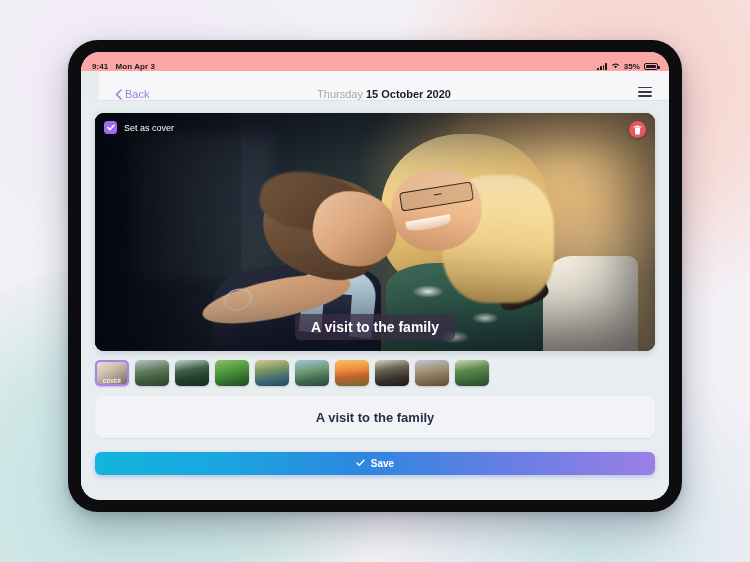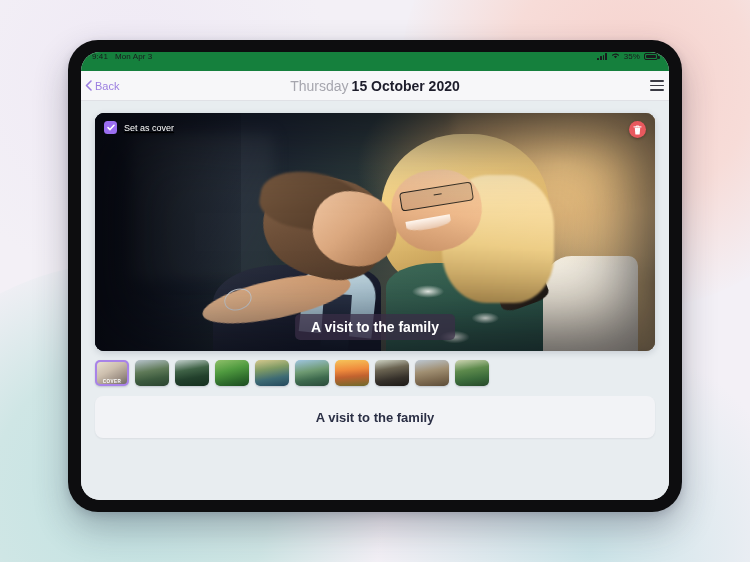--- a/index.html
+++ b/index.html
@@ -40,48 +40,48 @@
     box-shadow: 0 16px 34px rgba(40,40,60,0.30), 0 3px 9px rgba(40,40,60,0.16);
   }
   #screen {
     width:100%; height:100%; border-radius:19px; overflow:hidden;
     background:#e7ecef; display:flex; flex-direction:column;
     position:relative;
   }
 
   
   #statusbar {
-    height:19px; background:#15803d; flex:0 0 auto;
-    display:flex; align-items:flex-start; justify-content:space-between;
-    padding:0 11px; font-size:8px; color:#19191d; font-weight:normal;
+    height:19px; background:#fca5a5; flex:0 0 auto;
+    display:flex; align-items:flex-end; justify-content:space-between;
+    padding:0 11px; font-size:8px; color:#19191d; font-weight:bold;
     letter-spacing:.1px;
   }
   .sb-left { display:flex; gap:7px; align-items:center; }
   .sb-right { display:flex; gap:4px; align-items:center; }
   .bars { display:flex; align-items:flex-end; gap:1px; height:7px; }
   .bars i { width:1.6px; background:#19191d; display:block; border-radius:.5px; }
   .bars i:nth-child(1){height:2.5px} .bars i:nth-child(2){height:4px}
   .bars i:nth-child(3){height:5.5px} .bars i:nth-child(4){height:7px}
   .batt { width:14px; height:7px; border:1px solid #19191d; border-radius:2px;
           position:relative; padding:1px; }
   .batt::after { content:""; position:absolute; right:-2.6px; top:2px;
                  width:1.6px; height:3px; background:#19191d; border-radius:0 1px 1px 0; }
   .batt span { display:block; height:100%; background:#19191d; border-radius:1px; }
 
   
   #navbar {
     height:30px; background:#f7f7f9; flex:0 0 auto;
-    display:flex; align-items:center; padding:0 4px;
-    border-bottom:1px solid #e0e1e6; position:relative;
+    display:flex; align-items:flex-end; padding:0 16px;
+    border-bottom:1px solid #e0e1e6; position:relative;margin-left:18px;
   }
   #back-btn { display:flex; align-items:center; gap:3px; color:#9b7ee0;
               font-size:11px; cursor:pointer; z-index:2; }
   #back-btn svg { display:block; }
   #nav-title { position:absolute; left:0; right:0; text-align:center;
-               font-size:14px; pointer-events:none; }
+               font-size:11px; pointer-events:none; }
   #nav-title .wd { color:#a6a6ae; font-weight:normal; }
   #nav-title .dt { color:#1d1d2b; font-weight:bold; margin-left:3px; }
   #menu-btn { margin-left:auto; display:flex; flex-direction:column; gap:2.5px;
               cursor:pointer; z-index:2; padding:3px 1px; }
   #menu-btn i { display:block; width:14px; height:1.8px; background:#3a3a44; border-radius:1px; }
 
   
   #content { flex:1; background:#e8edf0; padding:12px 14px 0; display:flex; flex-direction:column; }
 
   
@@ -154,21 +154,21 @@
   .w-glasses-hang { position:absolute; left:72%; top:70%; width:9%; height:11%;
       background:linear-gradient(150deg,#3b3027,#1d1712); border-radius:30%; transform:rotate(-20deg); filter:blur(.5px); }
   .w-arm { position:absolute; left:19%; top:70%; width:27%; height:16%;
       background:linear-gradient(80deg,#e9bb92,#cf9a70); border-radius:50%; transform:rotate(-12deg); filter:blur(.6px); }
   .w-bracelet { position:absolute; left:23%; top:74%; width:5%; height:9%;
       border:1.6px solid #cfd6dd; border-radius:50%; transform:rotate(-20deg); opacity:.9; }
   .ph.vign { box-shadow: inset 0 0 62px 26px rgba(8,10,18,.62); }
   .ph.warm { background:radial-gradient(ellipse 55% 62% at 92% 26%, rgba(255,206,130,.42) 0%, rgba(255,206,130,0) 65%); }
 
   
-  #cover-row { position:absolute; left:9px; top:8px; display:flex; align-items:center; gap:7px; cursor:pointer;text-decoration:underline; }
+  #cover-row { position:absolute; left:9px; top:8px; display:flex; align-items:center; gap:7px; cursor:pointer; }
   #cover-check { width:13px; height:13px; border-radius:3.5px; background:#9b6ef0;
                  display:flex; align-items:center; justify-content:center; }
   #cover-label { color:#fff; font-size:9px; text-shadow:0 1px 2px rgba(0,0,0,.6); }
   #delete-btn { position:absolute; right:9px; top:8px; width:17px; height:17px;
                 border-radius:50%; background:#e8595e; display:flex;
                 align-items:center; justify-content:center; cursor:pointer;
                 box-shadow:0 1px 3px rgba(0,0,0,.3); }
   #photo-caption {
     position:absolute; left:50%; transform:translateX(-50%); bottom:11px;
     background:rgba(58,46,70,.72); color:#fff; font-size:14px; font-weight:bold;
@@ -334,16 +334,24 @@
           <div class="thumb">
             <div class="img" style="background: linear-gradient(170deg, rgb(188, 199, 210) 0%, rgb(160, 143, 114) 42%, rgb(125, 106, 80) 72%, rgb(91, 76, 56) 100%);"></div>
           </div>
           <div class="thumb">
             <div class="img" style="background: linear-gradient(170deg, rgb(207, 214, 180) 0%, rgb(93, 138, 76) 38%, rgb(58, 106, 58) 70%, rgb(39, 72, 42) 100%);"></div>
           </div>
         </div>
 
       <div id="title-field">A visit to the family</div>
 
+      <div id="save-btn">
+        <span>
+          <svg width="9" height="8" viewBox="0 0 9 8">
+              <path d="M1 4.1 3.2 6.3 8 1.2" stroke="#fff" stroke-width="1.4" fill="none" stroke-linecap="round" stroke-linejoin="round"></path>
+            </svg>
+        </span>
+        <span>Save</span>
+      </div>
 
     </div>
   </div>
 </div>
 
 </body></html>

